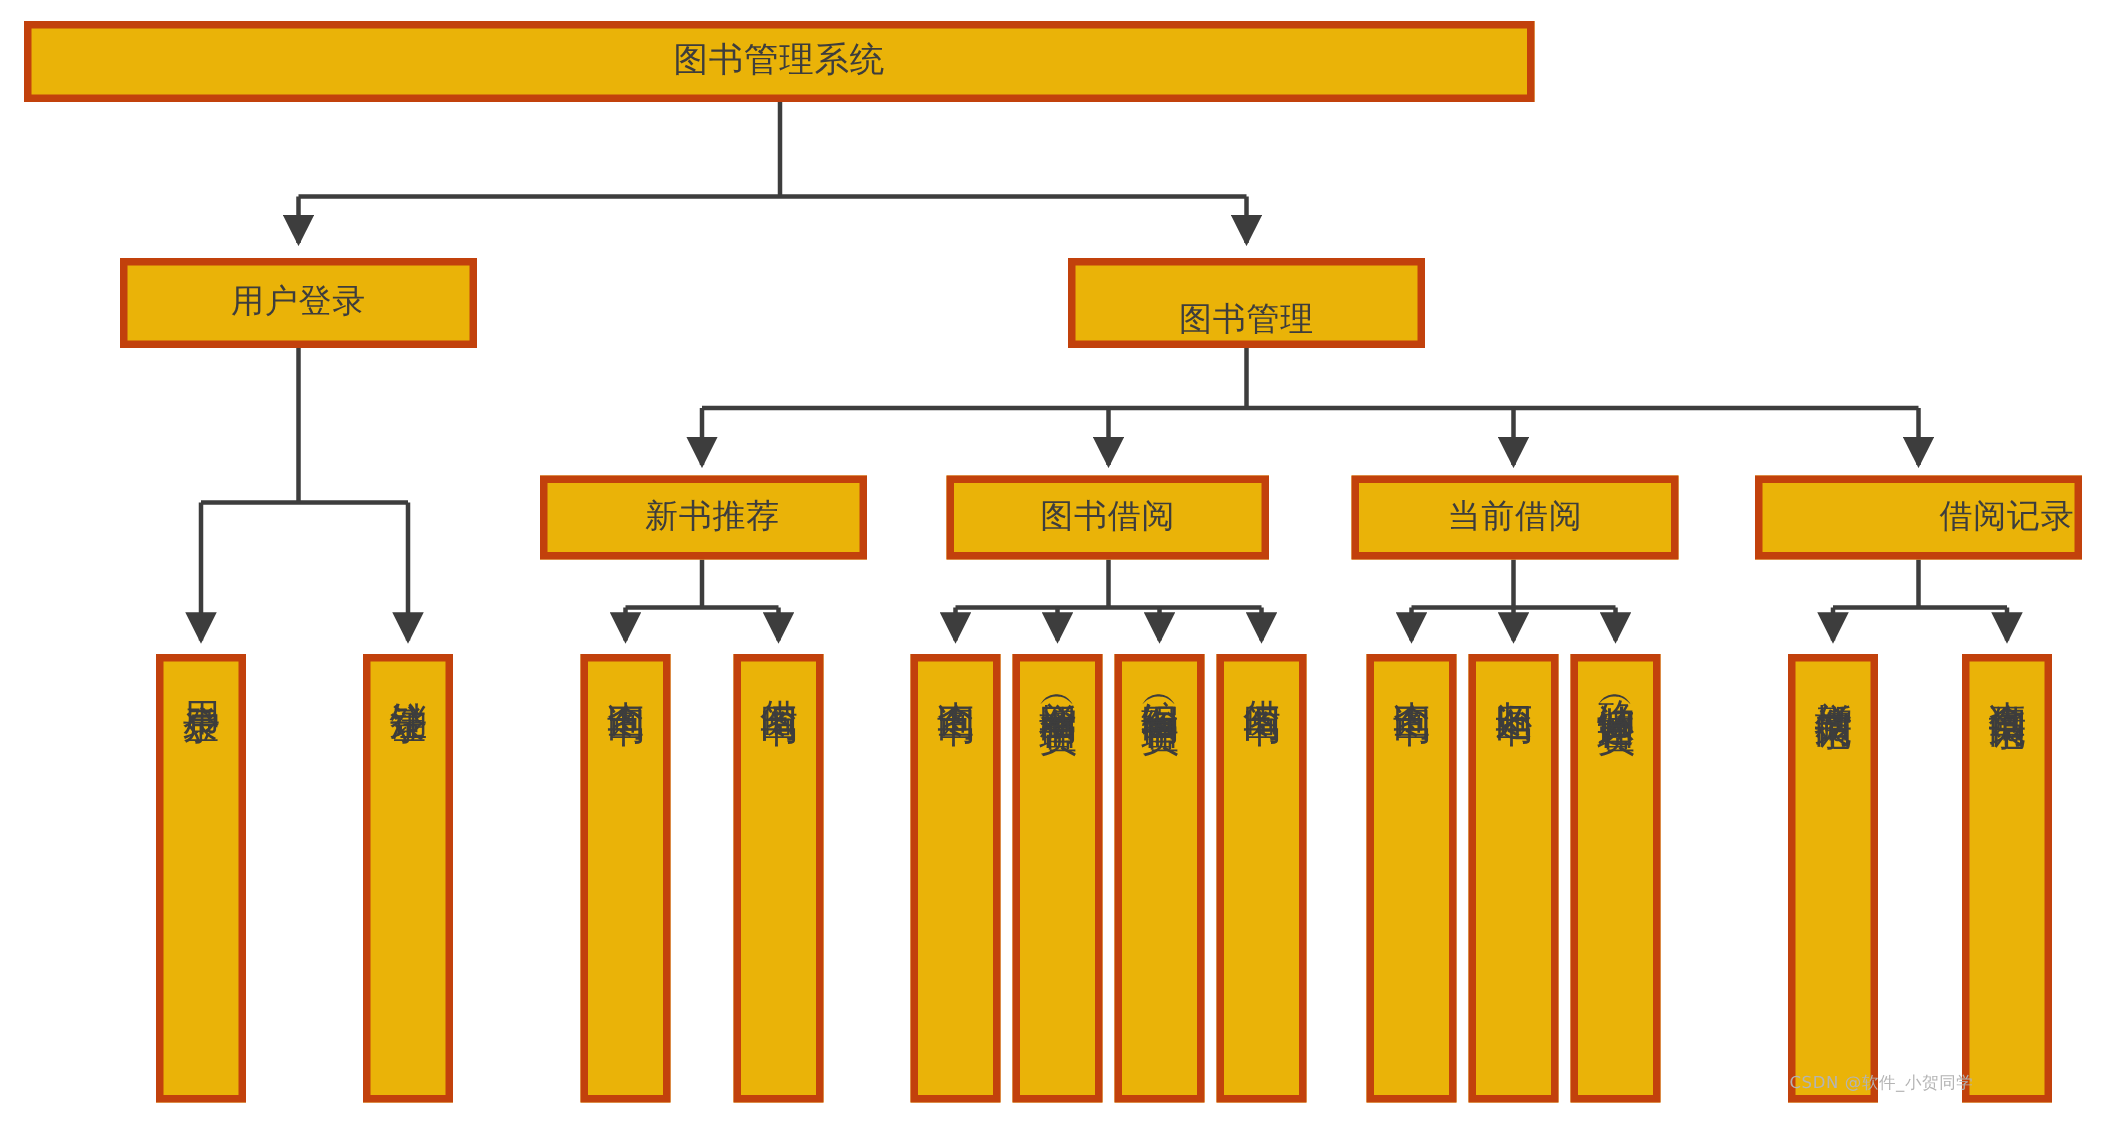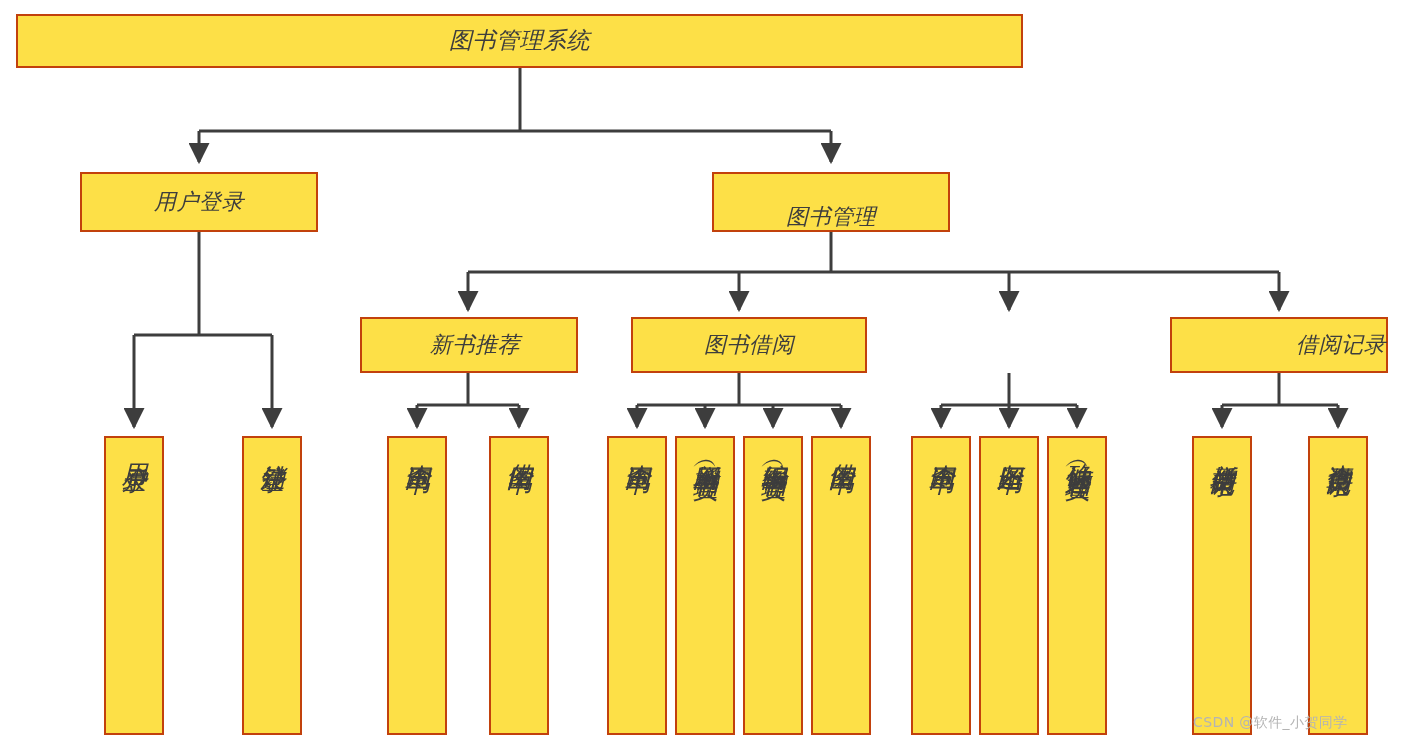--- a/index.html
+++ b/index.html
@@ -17,27 +17,26 @@
   }
   svg#wires{
     position:absolute;
     left:0; top:0;
     width:1405px; height:747px;
     pointer-events:none;
   }
   .node{
     position:absolute;
     box-sizing:border-box;
-    background:#fde047;
-    border:2px solid #c2410c;
+    background:#eab308;
+    border:5px solid #c2410c;
     display:flex;
     align-items:center;
     justify-content:center;
     text-align:center;
-    font-style:italic;
   }
   .node .label{
     color:#3d3d3d;
     line-height:1.18;
     letter-spacing:0.5px;
   }
   .node.horiz .label{
     font-size:22px;
     writing-mode:horizontal-tb;
   }
@@ -52,21 +51,21 @@
     text-orientation:upright;
     font-size:25px;
     line-height:1.02;
     letter-spacing:2px;
     white-space:nowrap;
   }
   .watermark{
     position:absolute;
     left:1193px;
     top:714px;
-    font-size:14px;
+    font-size:11px;
     color:#b4b4b4;
     white-space:nowrap;
     letter-spacing:0.4px;
   }
 </style>
 </head>
 <body>
 
 <div id="canvas">
 
@@ -129,24 +128,27 @@
   </div>
 
   <div class="node horiz" style="left:712px; top:172px; width:238px; height:60px;align-items:flex-end;">
     <span class="label">图书管理</span>
   </div>
 
   <div class="node horiz" style="left:360px; top:317px; width:218px; height:56px;padding-left:12px;">
     <span class="label">新书推荐</span>
   </div>
 
-  <div class="node horiz" style="left:631px; top:317px; width:236px; height:56px;">
+  <div class="node horiz" style="left:631px; top:317px; width:215px; height:56px;">
     <span class="label">图书借阅</span>
   </div>
 
+  <div class="node horiz" style="left:901px; top:317px; width:218px; height:56px;">
+    <span class="label">当前借阅</span>
+  </div>
 
   <div class="node horiz" style="left:1170px; top:317px; width:218px; height:56px;justify-content:flex-end;">
     <span class="label">借阅记录</span>
   </div>
 
   <div class="node vert" style="left:104px; top:436px; width:60px; height:299px;">
     <span class="label">用户登录</span>
   </div>
 
   <div class="node vert" style="left:242px; top:436px; width:60px; height:299px;">

